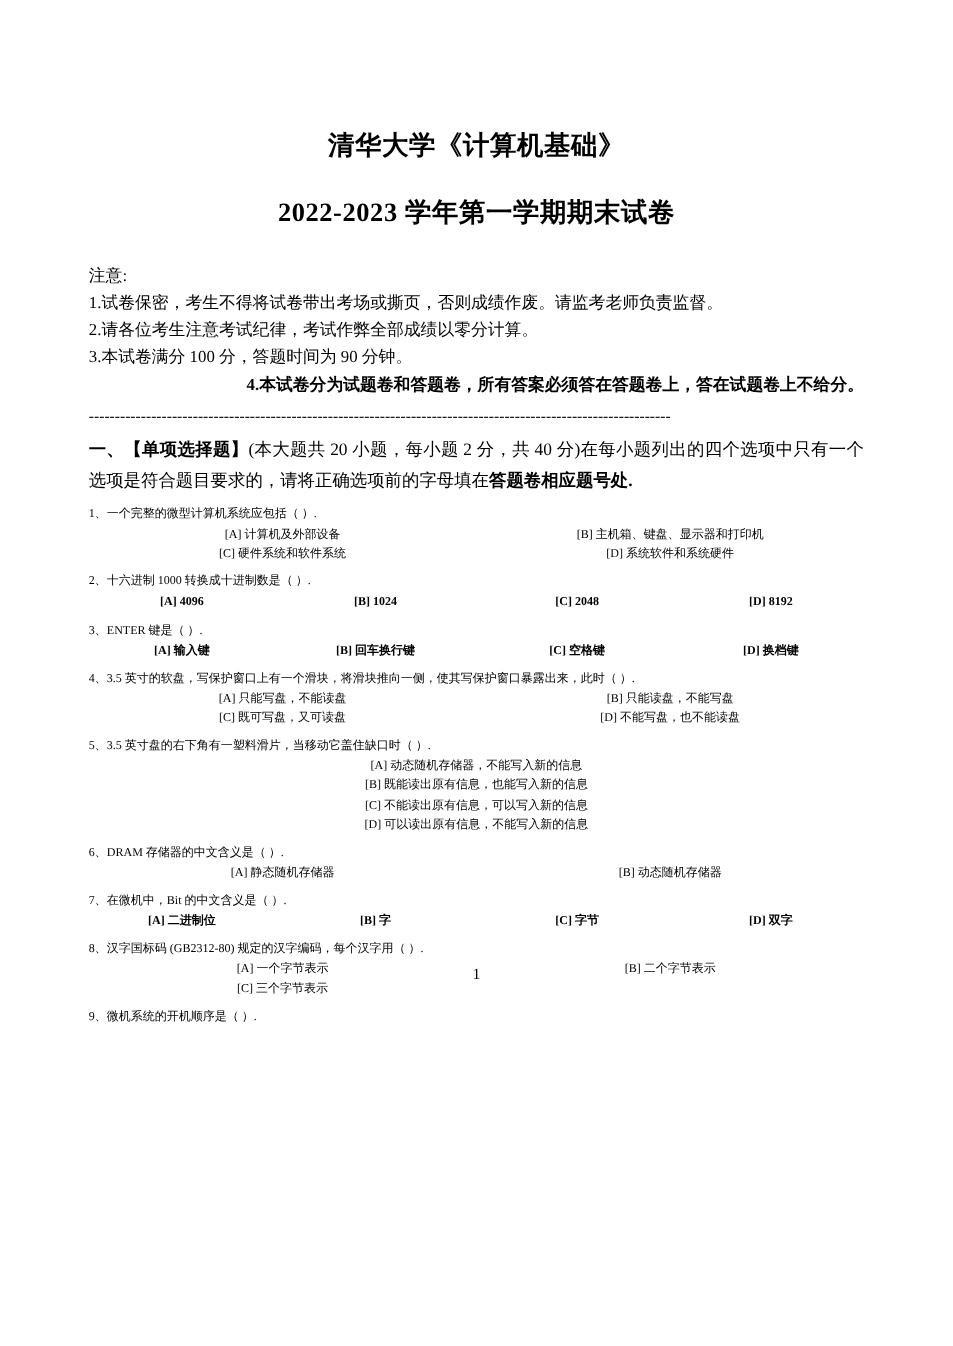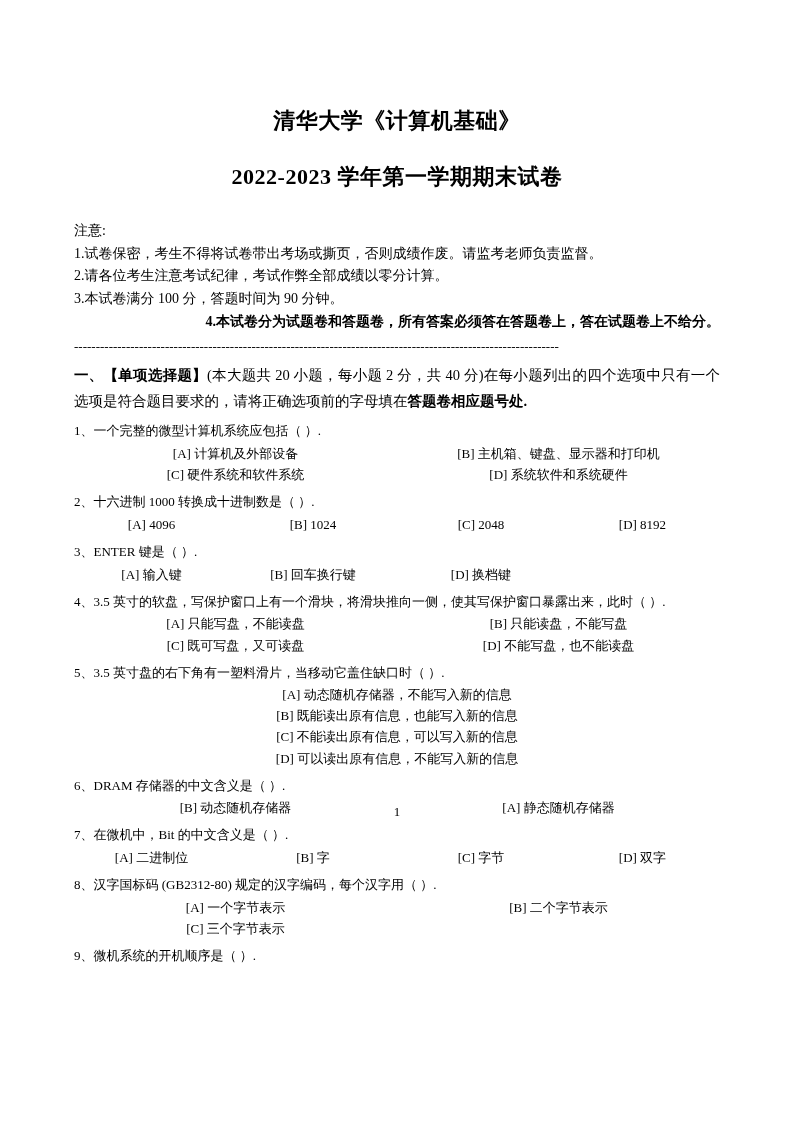--- a/index.html
+++ b/index.html
@@ -51,34 +51,34 @@
   .section-head {
     margin-top: 8px;
     font-size: 14.5px;
     line-height: 1.75;
     text-align: justify;
   }
   .section-head b { font-weight: bold; }
 
   .question {
     margin-top: 7px;
-    font-size: 13px;
+    font-size: 10px;
     line-height: 1.6;
   }
   .q-stem { margin-bottom: 1px; }
 
   
   .opt-row {
     display: flex;
     width: 100%;
     line-height: 1.62;
     text-align: center;
   }
   .opt-2col .opt { width: 50%; }
-  .opt-4col .opt { width: 25%; }
+  .opt-4col .opt { width: 25%; font-weight: bold; }
   .opt-1col-list .opt { width: 100%; }
 
   .opt-4col .opt:nth-child(1) { width: 24%; }
   .opt-4col .opt:nth-child(2) { width: 26%; }
   .opt-4col .opt:nth-child(3) { width: 26%; }
   .opt-4col .opt:nth-child(4) { width: 24%; }
 
   .wrapline { text-align: justify; }
 
   .page-number {
@@ -132,20 +132,21 @@
       <div class="opt">[C] 2048</div>
       <div class="opt">[D] 8192</div>
     </div>
   </div>
 
   <div class="question">
     <div class="q-stem">3、ENTER 键是（          ）.</div>
     <div class="opt-row opt-4col">
       <div class="opt">[A]  输入键</div>
       <div class="opt">[B]  回车换行键</div>
+      <div class="opt">[C]  空格键</div>
       <div class="opt">[D]  换档键</div>
     </div>
   </div>
 
   <div class="question">
     <div class="q-stem wrapline">4、3.5 英寸的软盘，写保护窗口上有一个滑块，将滑块推向一侧，使其写保护窗口暴露出来，此时（          ）.</div>
     <div class="opt-row opt-2col">
       <div class="opt">[A]  只能写盘，不能读盘</div>
       <div class="opt">[B]  只能读盘，不能写盘</div>
     </div>
@@ -167,22 +168,22 @@
       <div class="opt">[C]  不能读出原有信息，可以写入新的信息</div>
     </div>
     <div class="opt-row opt-1col-list">
       <div class="opt">[D]  可以读出原有信息，不能写入新的信息</div>
     </div>
   </div>
 
   <div class="question">
     <div class="q-stem">6、DRAM 存储器的中文含义是（          ）.</div>
     <div class="opt-row opt-2col">
+      <div class="opt">[A]  静态随机存储器</div>
       <div class="opt">[B]  动态随机存储器</div>
-      <div class="opt">[A]  静态随机存储器</div>
     </div>
   </div>
 
   <div class="question">
     <div class="q-stem">7、在微机中，Bit 的中文含义是（          ）.</div>
     <div class="opt-row opt-4col">
       <div class="opt">[A]  二进制位</div>
       <div class="opt">[B]  字</div>
       <div class="opt">[C]  字节</div>
       <div class="opt">[D]  双字</div>

